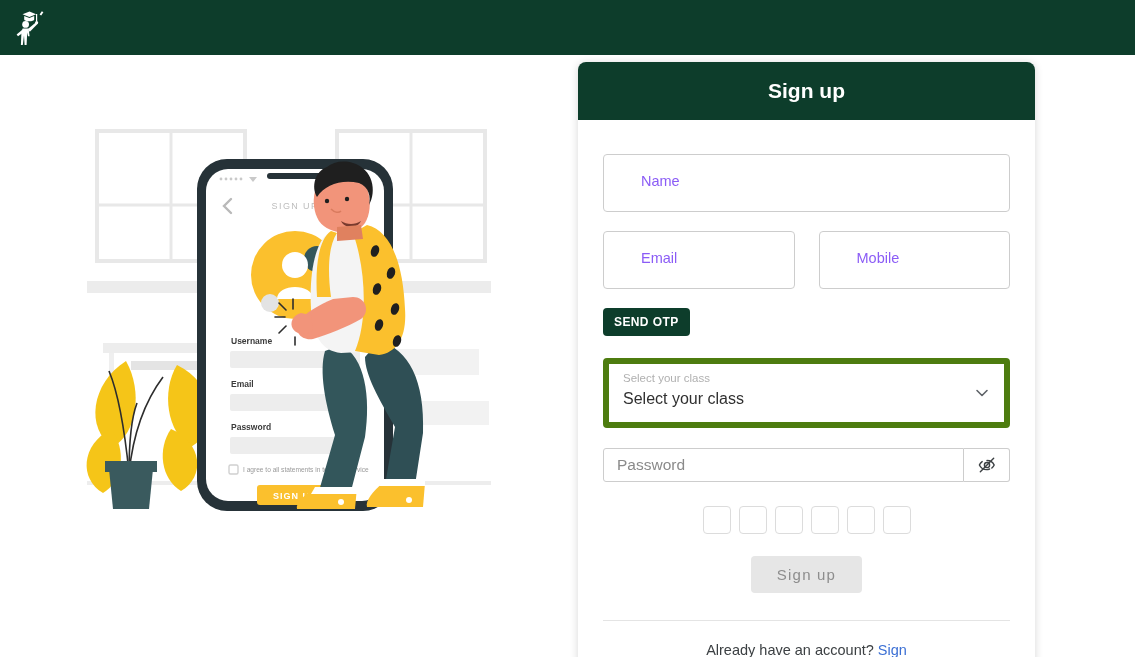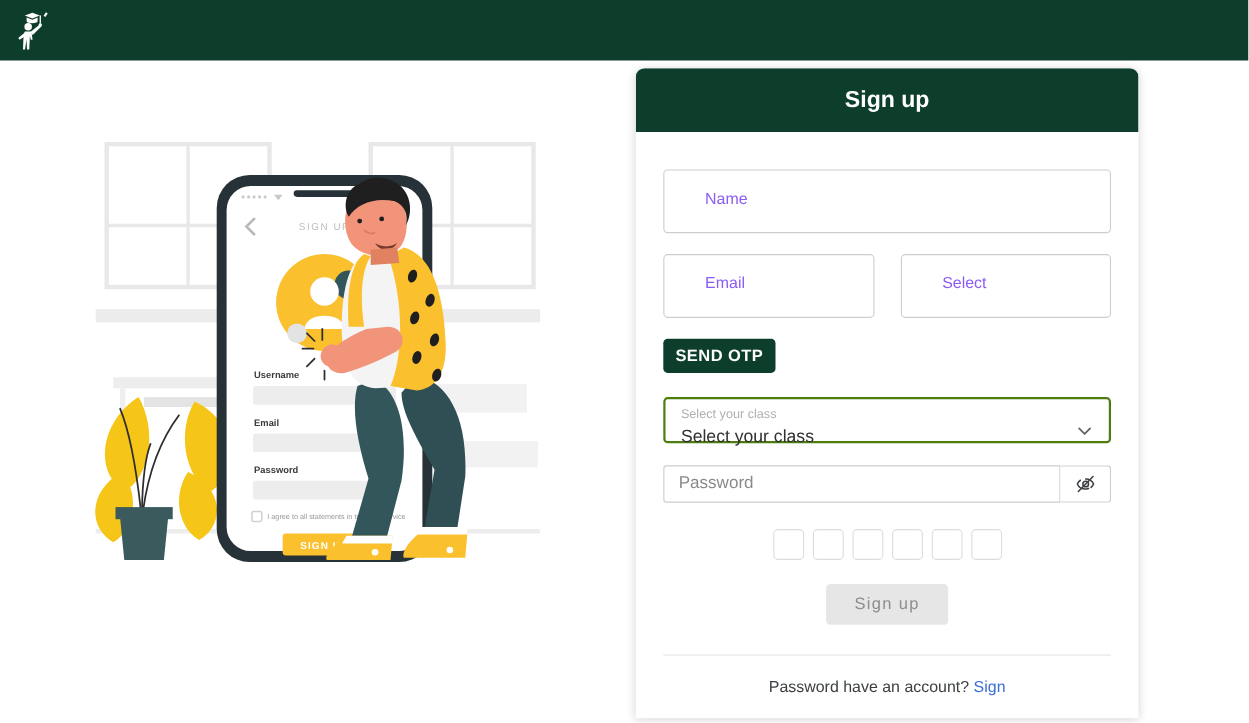--- a/index.html
+++ b/index.html
@@ -117,35 +117,35 @@
     color: #8b5cf6;
     pointer-events: none;
     margin-left: 23px;
   }
 
   
   .otp-send-btn {
     display: inline-block;
     background: #0d3d2b;
     color: #ffffff;
-    font-size: 15px;
+    font-size: 12px;
     font-weight: bold;
     letter-spacing: 0.4px;
     padding: 7px 11px;
     border: none;
     border-radius: 4px;
     cursor: pointer;
     margin-bottom: 22px;
   }
 
   
   .select-field {
     position: relative;
-    height: 42px;
-    border: 2px solid #4d7c0f;
+    height: 70px;
+    border: 6px solid #4d7c0f;
     border-radius: 4px;
     box-sizing: border-box;
     margin-bottom: 20px;
     cursor: pointer;
     background: #fff;
   }
   .select-mini-label {
     position: absolute;
     left: 14px;
     top: 8px;
@@ -407,21 +407,21 @@
           <div class="field">
             <span class="field-label">Name</span>
           </div>
         </div>
 
         <div class="field-row">
           <div class="field">
             <span class="field-label">Email</span>
           </div>
           <div class="field">
-            <span class="field-label">Select</span>
+            <span class="field-label">Mobile</span>
           </div>
         </div>
 
         <button class="otp-send-btn">SEND OTP</button>
 
         <div class="select-field">
           <span class="select-mini-label">Select your class</span>
           <span class="select-value">Select your class</span>
           <svg class="chevron" viewBox="0 0 16 14">
             <path d="M3 4.5 L8 9.5 L13 4.5" fill="none" stroke="#5f6368" stroke-width="1.6" stroke-linecap="round" stroke-linejoin="round"></path>
@@ -450,20 +450,20 @@
           <div class="otp-box"></div>
         </div>
 
         <div class="submit-wrap">
           <button class="submit-btn">Sign up</button>
         </div>
 
         <div class="divider"></div>
 
         <div class="footer-text">
-          <span>Password have an account?</span>
+          <span>Already have an account?</span>
           <span class="login-link">Sign</span>
         </div>
 
       </div>
     </div>
   </div>
 </div>
 
 </body></html>

